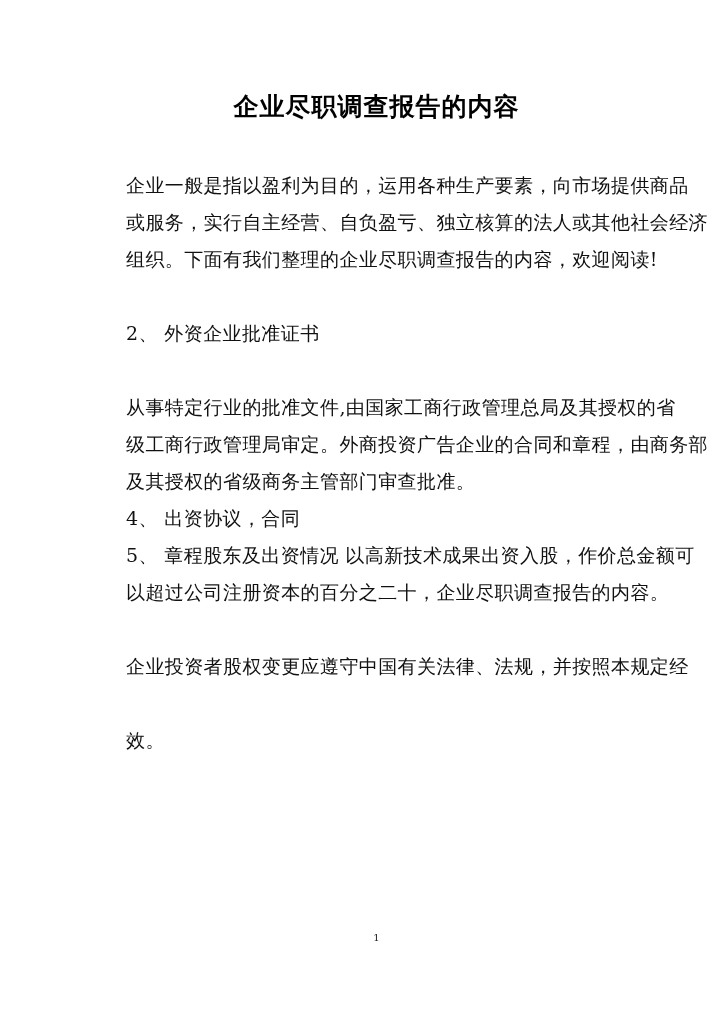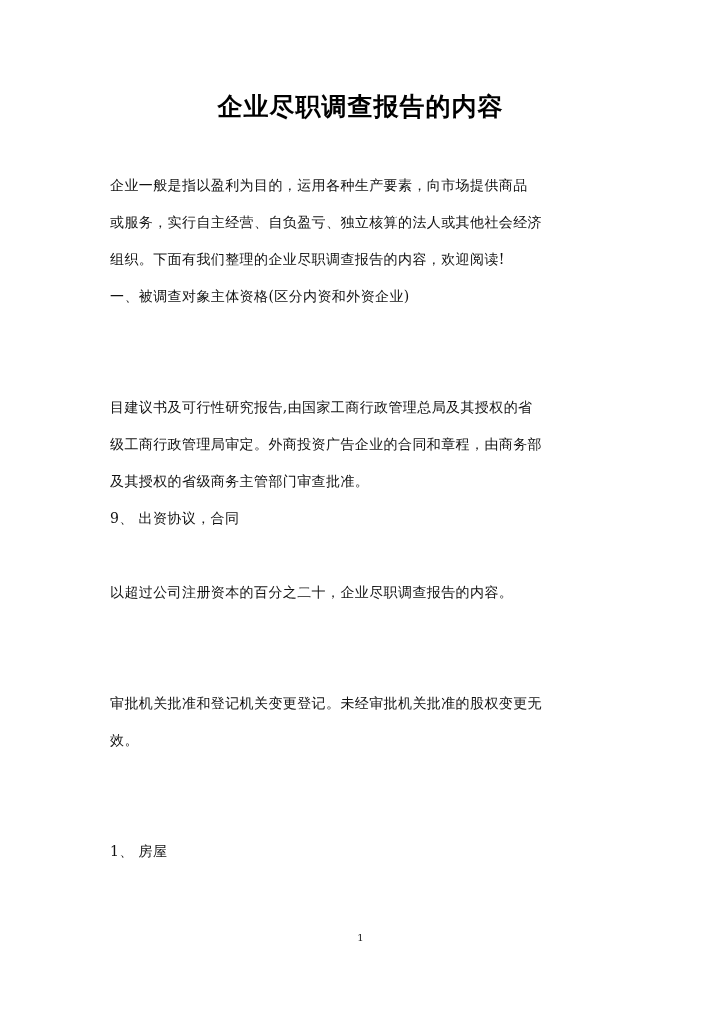--- a/index.html
+++ b/index.html
@@ -10,40 +10,40 @@
     body {
       width: 721px;
       height: 1020px;
       position: relative;
       overflow: hidden;
       font-family: "DejaVu Serif", "Liberation Serif", serif;
       color: #111111;
     }
     .page {
       position: absolute;
-      left: 0; top: 0;
+      left: 16px; top: 0;
       width: 694px;
       height: 1020px;
     }
     .title {
       position: absolute;
       left: 0;
       top: 90px;
       width: 721px;
       text-align: center;
       font-size: 25px;
       font-weight: bold;
       letter-spacing: 1px;
       color: #000;
     }
     .line {
       position: absolute;
       left: 110px;
       width: 505px;
-      font-size: 14px;
+      font-size: 19px;
       white-space: nowrap;
       letter-spacing: 0.4px;
       line-height: 20px;
     }
     .page-number {
       position: absolute;
       left: 0;
       top: 932px;
       width: 721px;
       text-align: center;
@@ -53,24 +53,24 @@
   </style>
 </head>
 <body>
 
 <div class="page">
   <div class="title">企业尽职调查报告的内容</div>
 
   <div class="line" style="top:175px"> 企业一般是指以盈利为目的，运用各种生产要素，向市场提供商品</div>
   <div class="line" style="top:212px">或服务，实行自主经营、自负盈亏、独立核算的法人或其他社会经济</div>
   <div class="line" style="top:249px">组织。下面有我们整理的企业尽职调查报告的内容，欢迎阅读!</div>
-  <div class="line" style="top:286px"> 一、被调查对象主体资格(区分内资和外资企业)</div>
-  <div class="line" style="top:397px">目建议书及可行性研究报告,由国家工商行政管理总局及其授权的省</div>
+  <div class="line" style="top:323px"> 2、  外资企业批准证书</div>
+  <div class="line" style="top:397px">从事特定行业的批准文件,由国家工商行政管理总局及其授权的省</div>
   <div class="line" style="top:434px">级工商行政管理局审定。外商投资广告企业的合同和章程，由商务部</div>
   <div class="line" style="top:471px">及其授权的省级商务主管部门审查批准。</div>
-  <div class="line" style="top:508px"> 9、  出资协议，合同</div>
+  <div class="line" style="top:508px"> 4、  出资协议，合同</div>
+  <div class="line" style="top:545px"> 5、  章程股东及出资情况 以高新技术成果出资入股，作价总金额可</div>
   <div class="line" style="top:582px">以超过公司注册资本的百分之二十，企业尽职调查报告的内容。</div>
-  <div class="line" style="top:693px">审批机关批准和登记机关变更登记。未经审批机关批准的股权变更无</div>
+  <div class="line" style="top:656px"> 企业投资者股权变更应遵守中国有关法律、法规，并按照本规定经</div>
   <div class="line" style="top:730px">效。</div>
-  <div class="line" style="top:841px"> 1、  房屋</div>
 
   <div class="page-number">1</div>
 </div>
 
 </body></html>

